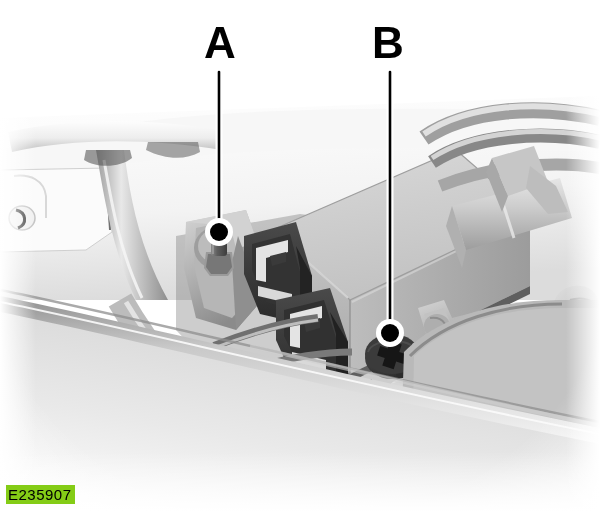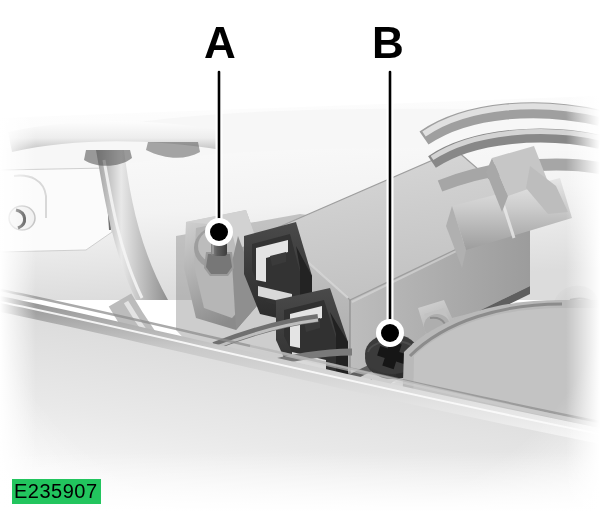--- a/index.html
+++ b/index.html
@@ -31,27 +31,26 @@
     letter-spacing: 0px;
     user-select: none;
   }
   #letter-a { left: 204px; top: 21px; }
   #letter-b { left: 372px; top: 21px; }
   #figure-id {
     position: absolute;
     left: 6px;
     bottom: 8px;
     font-family: "Liberation Sans", sans-serif;
-    font-size: 20px;
+    font-size: 15px;
     font-weight: normal;
     color: #000000;
     letter-spacing: 0.5px;
-    background: #22c55e;
+    background: #84cc16;
     padding: 1px 3px 1px 2px;
-    margin-left: 6px;
   }
 </style>
 </head>
 <body>
 
 <div id="figure">
 
   <svg id="scene" viewBox="0 0 600 512" aria-hidden="true">
     <defs>
       <linearGradient id="gCowl" x1="0" y1="1" x2="0.5" y2="0">

